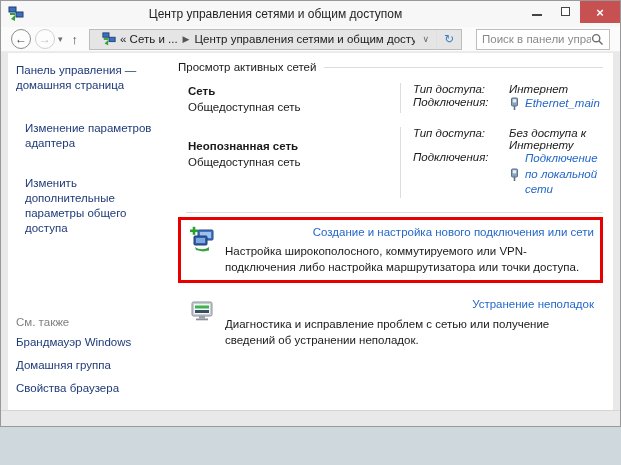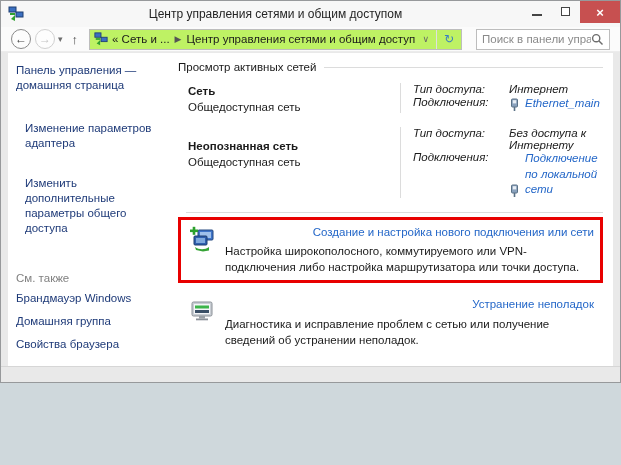--- a/index.html
+++ b/index.html
@@ -1,20 +1,20 @@
 <!DOCTYPE html>
 <html><head>
 <meta charset="utf-8">
 <style>
   * { box-sizing: border-box; margin: 0; padding: 0; }
   html,body { background:#cfd8dc; }
   body { font-family: "Liberation Sans", "DejaVu Sans", sans-serif; font-size:12px; color:#1a1a1a; }
 
   .window {
-    position:relative; width:621px; height:383px; margin:0 auto;
+    position:relative; width:621px; height:427px; margin:0 auto;
     background:#e9e9e9; border:1px solid #97999b; overflow:hidden;
   }
 
   
   .titlebar {
     position:absolute; top:0; left:0; right:0; height:26px;
     background:#f7f7f7; display:flex; align-items:center;
   }
   .titlebar .app-icon { margin-left:7px; width:16px; height:16px; flex:0 0 auto; }
   .title-text {
@@ -35,22 +35,22 @@
   .nav-circle {
     width:20px; height:20px; border-radius:50%; border:1px solid #8a8a8a;
     display:flex; align-items:center; justify-content:center; font-size:12px; color:#444;
     margin-left:4px; background:#fdfdfd; flex:0 0 auto;
   }
   .nav-circle.back { margin-left:10px; }
   .nav-circle.disabled { border-color:#d0d0d0; color:#c4c4c4; }
   .tb-glyph { color:#6d6d6d; font-size:9px; margin:0 3px; flex:0 0 auto; }
   .tb-glyph.up { font-size:13px; color:#444; margin:0 6px; }
   .addressbar {
-    display:flex; align-items:center; height:21px; background:#bef264;
-    border:1px solid #bdbdbd; margin-left:5px; width:373px; flex:0 0 auto; padding-left:4px;
+    display:flex; align-items:center; height:21px; background:#e5e5e5;
+    border:1px solid #bdbdbd; margin-left:5px; width:373px; flex:0 0 auto; padding-left:12px;
   }
   .addressbar .crumb-icon { width:14px; height:14px; margin-right:4px; flex:0 0 auto; }
   .crumb-prefix { color:#1a1a1a; white-space:nowrap; font-size:11.5px; }
   .crumb-sep { color:#555; font-size:9px; margin:0 5px; }
   .crumb-current { color:#1a1a1a; white-space:nowrap; font-size:11.5px; flex:1; overflow:hidden; }
   .crumb-dd { color:#666; font-size:9px; padding:0 7px; border-right:1px solid #e0e0e0; height:100%; display:flex; align-items:center; }
   .crumb-refresh { color:#3a7ebf; font-size:12px; padding:0 7px; height:100%; display:flex; align-items:center; }
   .searchbox {
     display:flex; align-items:center; height:21px; background:#fff;
     border:1px solid #bdbdbd; margin-left:14px; width:134px; flex:0 0 auto; padding:0 5px;
@@ -82,21 +82,21 @@
   .section-hdr .lbl { color:#1a1a1a; font-size:11.5px; white-space:nowrap; }
   .section-hdr .rule { flex:1; border-top:1px solid #dcdcdc; margin-left:8px; }
 
   .net-row { display:flex; margin:10px 0 14px 10px; }
   .net-name-col { width:212px; flex:0 0 auto; padding-top:2px; }
   .net-name { font-weight:bold; font-size:11.5px; margin-bottom:4px; }
   .net-type { font-size:11.5px; }
   .net-detail-col { flex:1; border-left:1px solid #dcdcdc; padding-left:12px; display:grid; grid-template-columns:96px 1fr; align-items:start;font-style:italic; }
   .net-lbl { font-size:11.5px; }
   .net-val { font-size:11.5px; }
-  .net-conn { display:flex; align-items:flex-end; }
+  .net-conn { display:flex; align-items:center; }
   .net-conn .eth-icon { margin:1px 5px 0 0; flex:0 0 auto; }
   a.blue-link { color:#2467c8; text-decoration:none; cursor:pointer; font-size:11.5px; line-height:1.35; }
   .net-row.second .net-name-col { padding-top:13px; }
 
   .task { display:flex; align-items:flex-start; border:3px solid transparent; padding:5px 6px; margin-bottom:6px; }
   .task.highlighted { border-color:#e80000; }
   .task-icon { width:26px; height:26px; flex:0 0 auto; margin:1px 10px 0 2px; }
   .task-title { display:block; margin-bottom:3px; font-size:11.5px;text-align:right; }
   .task-desc { font-size:11.5px; line-height:1.4; max-width:402px; }
 

